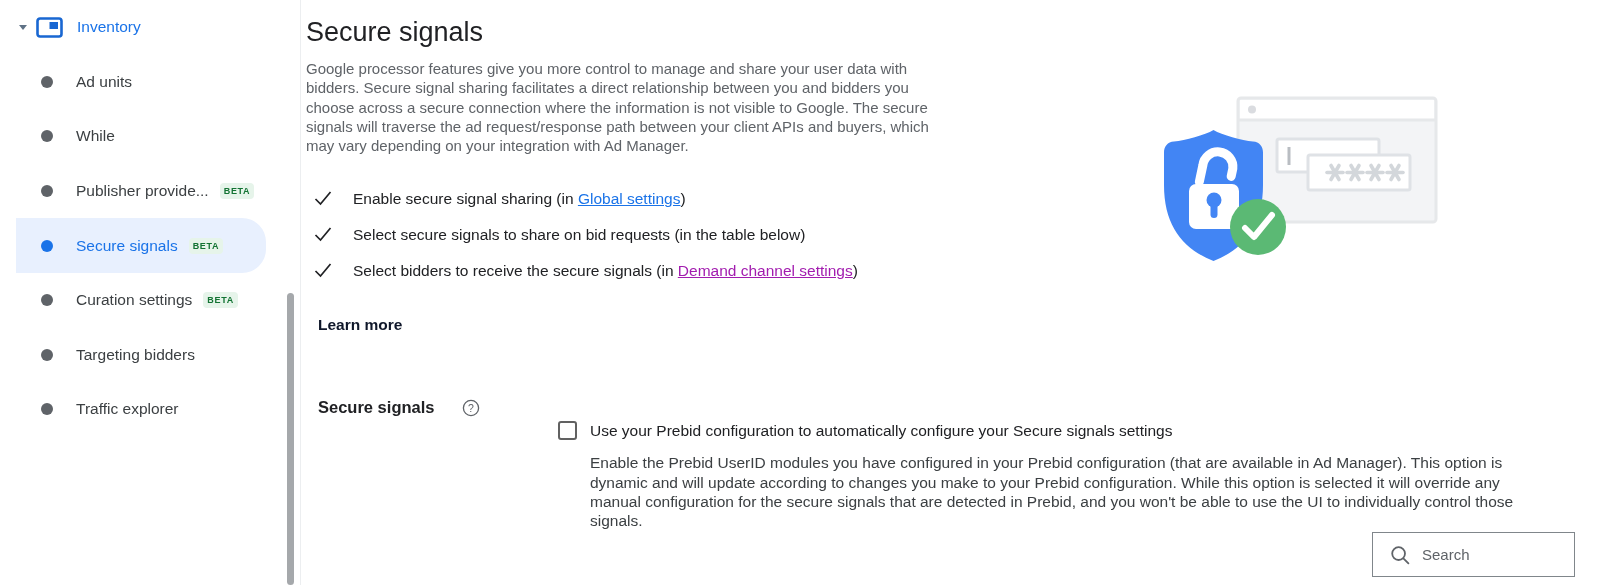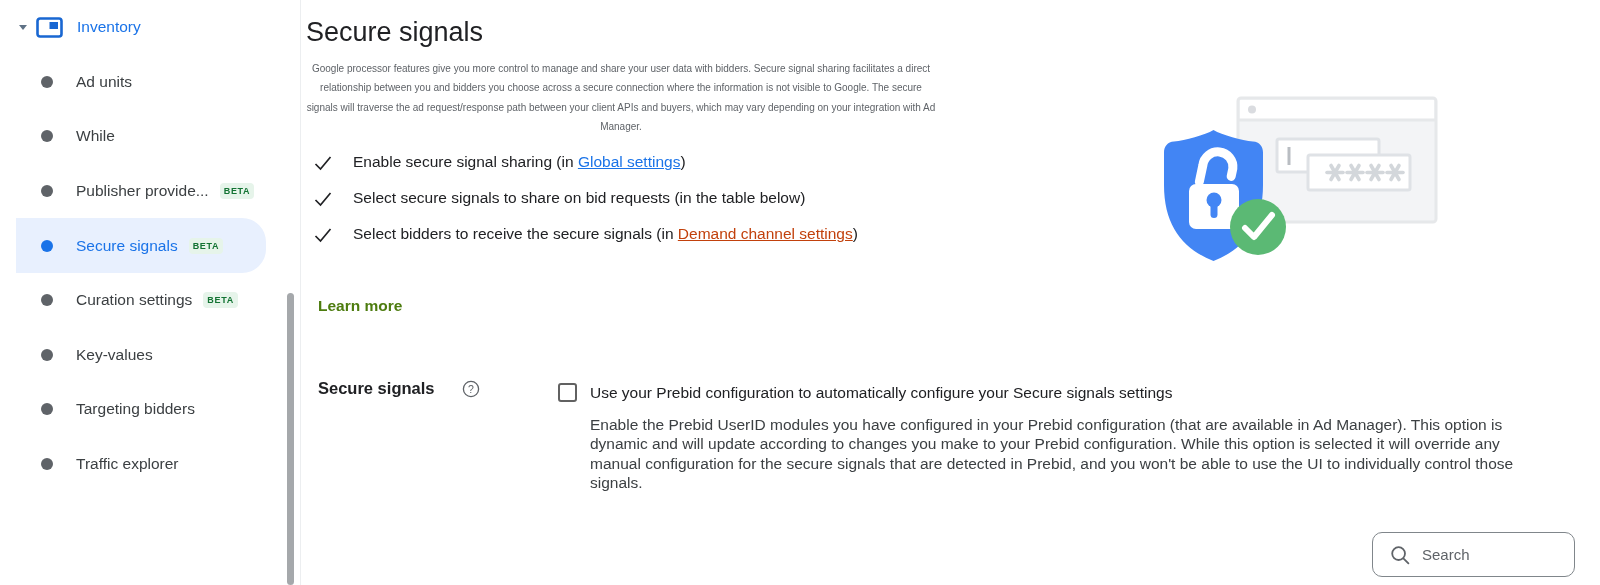--- a/index.html
+++ b/index.html
@@ -22,45 +22,45 @@
   .root-row .tri { width:0; height:0; border-left:4.5px solid transparent;
     border-right:4.5px solid transparent; border-top:5.5px solid #5f7286;
     margin-left:3px; flex:none; }
   .root-icon { margin-left:9px; margin-right:14px; flex:none; display:block; }
   .scroll-thumb { position:absolute; left:271px; top:293px; width:7px; height:292px;
     background:#a5a8ab; border-radius:4px; }
 
   
   .main { position:absolute; left:285px; top:0; right:0; height:585px; padding-left:21px; }
   h1.page-title { margin-top:17px; font-size:27px; font-weight:400; color:#202124; }
-  .intro { margin-top:11px; width:630px; font-size:10px; line-height:19.3px; color:#5f6368;text-align:center; }
+  .intro { margin-top:11px; width:630px; font-size:15px; line-height:19.3px; color:#5f6368; }
   .checklist { margin-top:17px; }
-  .check-item { display:flex; align-items:flex-start; height:36px; font-size:15.5px; }
+  .check-item { display:flex; align-items:flex-end; height:36px; font-size:15.5px; }
   .check-icon { margin-left:7px; width:20px; height:20px; flex:none; }
   .check-text { margin-left:20px; }
   .check-text a { color:#1a73e8; }
-  .check-text a.visited { color:#c2410c; }
-  .learn-more { display:inline-block; margin-top:36px; margin-left:12px; color:#4d7c0f;
+  .check-text a.visited { color:#a21caf; }
+  .learn-more { display:inline-block; margin-top:36px; margin-left:12px; color:#0f172a;
     font-size:15.5px; font-weight:bold; text-decoration:none; }
 
   .section { margin-top:64px; position:relative; }
   .section-label-row { display:flex; align-items:center; margin-left:12px; }
   .section-label { font-size:16.5px; font-weight:bold; color:#202124; }
   .help-icon { margin-left:28px; display:block; cursor:pointer; }
   .section-right { position:absolute; left:252px; top:4px; width:980px; }
-  .cb-row { display:flex; align-items:center; }
+  .cb-row { display:flex; align-items:center;margin-top:19px; }
   .checkbox { width:19px; height:19px; border:2px solid #616161; border-radius:3px;
     background:#fff; flex:none; cursor:pointer; }
   .cb-label { margin-left:13px; font-size:15.5px; color:#202124; }
   .cb-desc { margin-top:13px; margin-left:32px; width:942px; font-size:15.5px;
     line-height:19.3px; color:#3c4043; }
 
   
   .search-box { position:absolute; left:1372px; top:532px; width:203px; height:45px;
-    border:1px solid #80868b; border-radius:10px; display:flex; align-items:center;
+    border:1px solid #80868b; border-radius:0; display:flex; align-items:center;
     padding-left:17px; background:#fff; }
   .search-box input { border:none; outline:none; margin-left:12px; width:140px;
     font-size:15px; font-family:"Liberation Sans", sans-serif; color:#3c4043; }
   .search-box input::placeholder { color:#5f6368; opacity:1; }
 
   
   .illustration { position:absolute; left:1150px; top:88px; }
 </style>
 </head>
 <body>
@@ -99,24 +99,20 @@
     <span class="nav-label">Secure signals</span>
     <span class="beta-badge">BETA</span>
   </div>
 
   <div class="nav-row">
     <span class="nav-dot"></span>
     <span class="nav-label">Curation settings</span>
     <span class="beta-badge">BETA</span>
   </div>
 
-  <div class="nav-row">
-    <span class="nav-dot"></span>
-    <span class="nav-label">Key-values</span>
-  </div>
 
   <div class="nav-row">
     <span class="nav-dot"></span>
     <span class="nav-label">Targeting bidders</span>
   </div>
 
   <div class="nav-row">
     <span class="nav-dot"></span>
     <span class="nav-label">Traffic explorer</span>
   </div>

